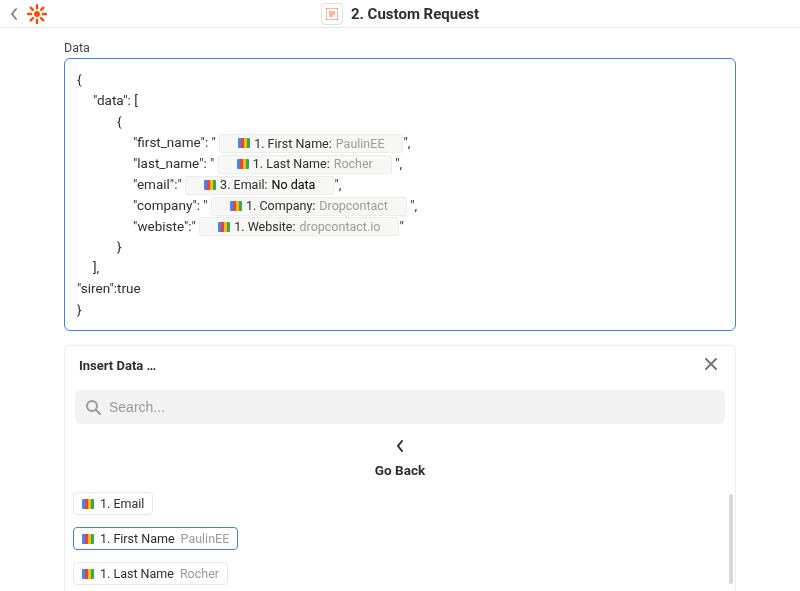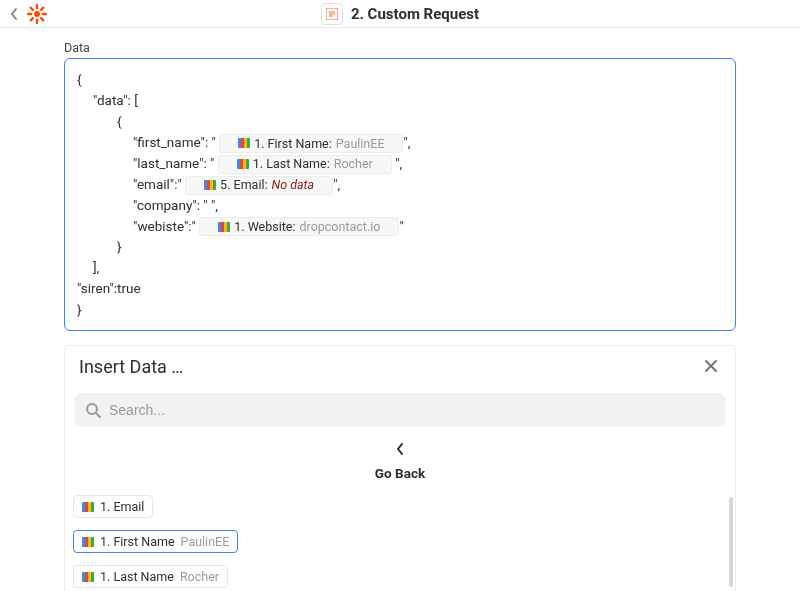--- a/index.html
+++ b/index.html
@@ -71,41 +71,41 @@
     align-items: center;
     gap: 4px;
     background: #f7f7f5;
     border: 1px solid #ececec;
     border-radius: 3px;
     padding: 0 18px;
     height: 19px;
     font-size: 12.5px;
     vertical-align: middle;
   }
-  .pill .val-muted { color: #7f1d1d; font-style: italic; }
+  .pill .val-muted { color: #000000; }
   .pill .val-gray { color: #9b9b9b; }
   .mini-icon {
     width: 12px; height: 10px; display:inline-block;
     background: linear-gradient(90deg,#4285f4 0 25%,#ea4335 25% 50%,#fbbc05 50% 75%,#34a853 75% 100%);
     border-radius:1px;
   }
   .insert-panel {
     margin-top: 14px;
     border: 1px solid #eee;
     border-top: 1.5px solid #eee;
     border-radius: 4px 4px 0 0;
     background: #fff;
   }
   .insert-header {
     display: flex;
     align-items: center;
     justify-content: space-between;
     padding: 10px 14px;
   }
-  .insert-title { font-weight: 400; font-size: 18px; }
+  .insert-title { font-weight: 700; font-size: 13px; }
   .close-x { width: 18px; height: 18px; cursor: pointer; color: #6b6b6b; }
   .search-row { padding: 6px 10px; }
   .search-box {
     background: #f2f2f2;
     border-radius: 6px;
     height: 34px;
     display: flex; align-items: center;
     padding: 0 10px;
     gap: 8px;
   }
@@ -202,26 +202,30 @@
       <div class="indent3">
         <span>"last_name": " </span><span class="pill">
             <span class="mini-icon"></span>
             <span>1. Last Name:</span> 
             <span class="val-gray">Rocher</span>
           </span><span> ",</span>
       </div>
       <div class="indent3">
         <span>"email":" </span><span class="pill">
             <span class="mini-icon"></span>
-            <span>5. Email:</span> 
+            <span>3. Email:</span> 
             <span class="val-muted">No data</span>
           </span><span>",</span>
       </div>
       <div class="indent3">
-        <span>"company": " </span><span> ",</span>
+        <span>"company": " </span><span class="pill">
+            <span class="mini-icon"></span>
+            <span>1. Company:</span> 
+            <span class="val-gray">Dropcontact</span>
+          </span><span> ",</span>
       </div>
       <div class="indent3">
         <span>"webiste":" </span><span class="pill">
             <span class="mini-icon"></span>
             <span>1. Website:</span> 
             <span class="val-gray">dropcontact.io</span>
           </span><span>"</span>
       </div>
 
       <div class="indent2">}</div>

